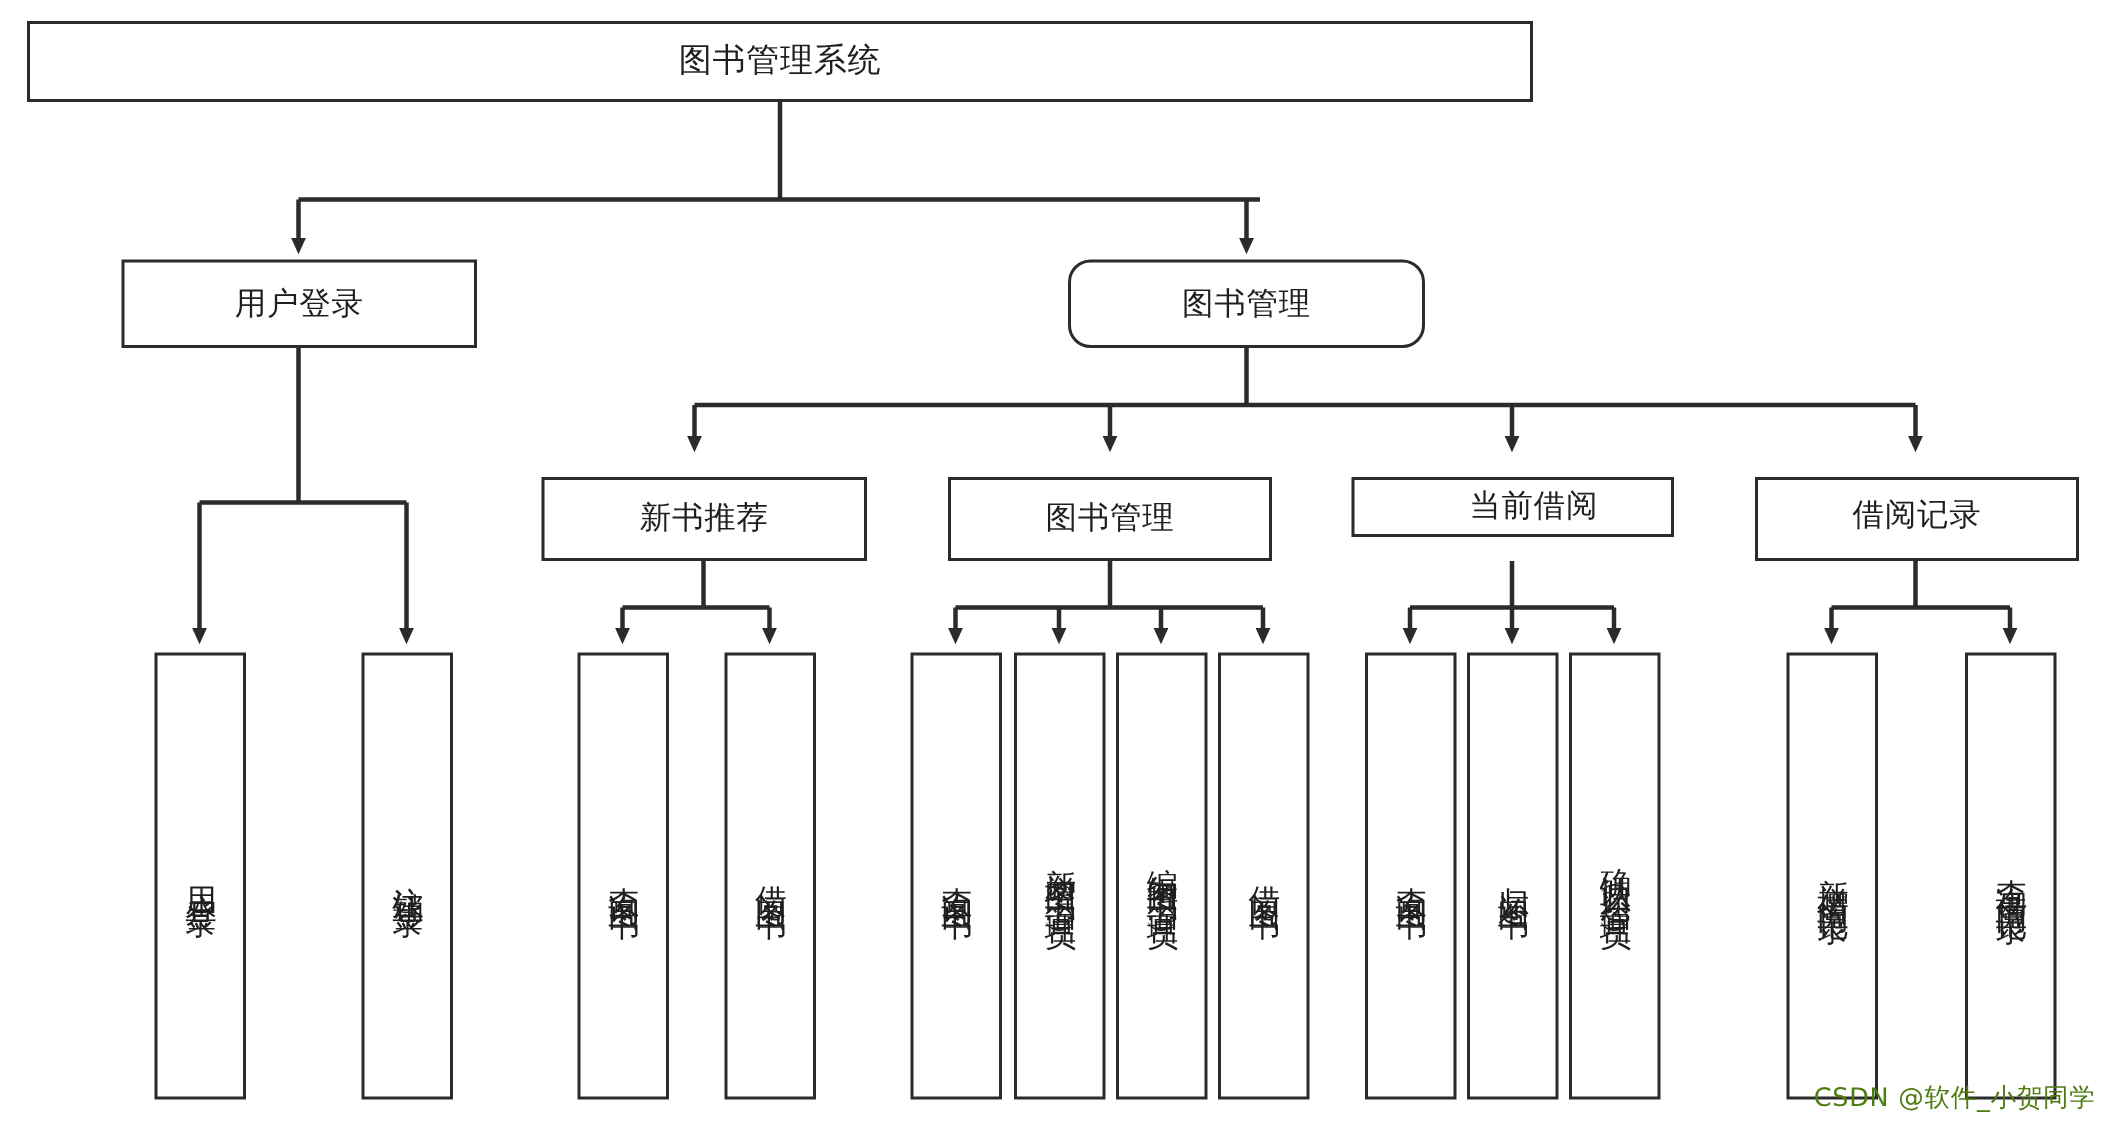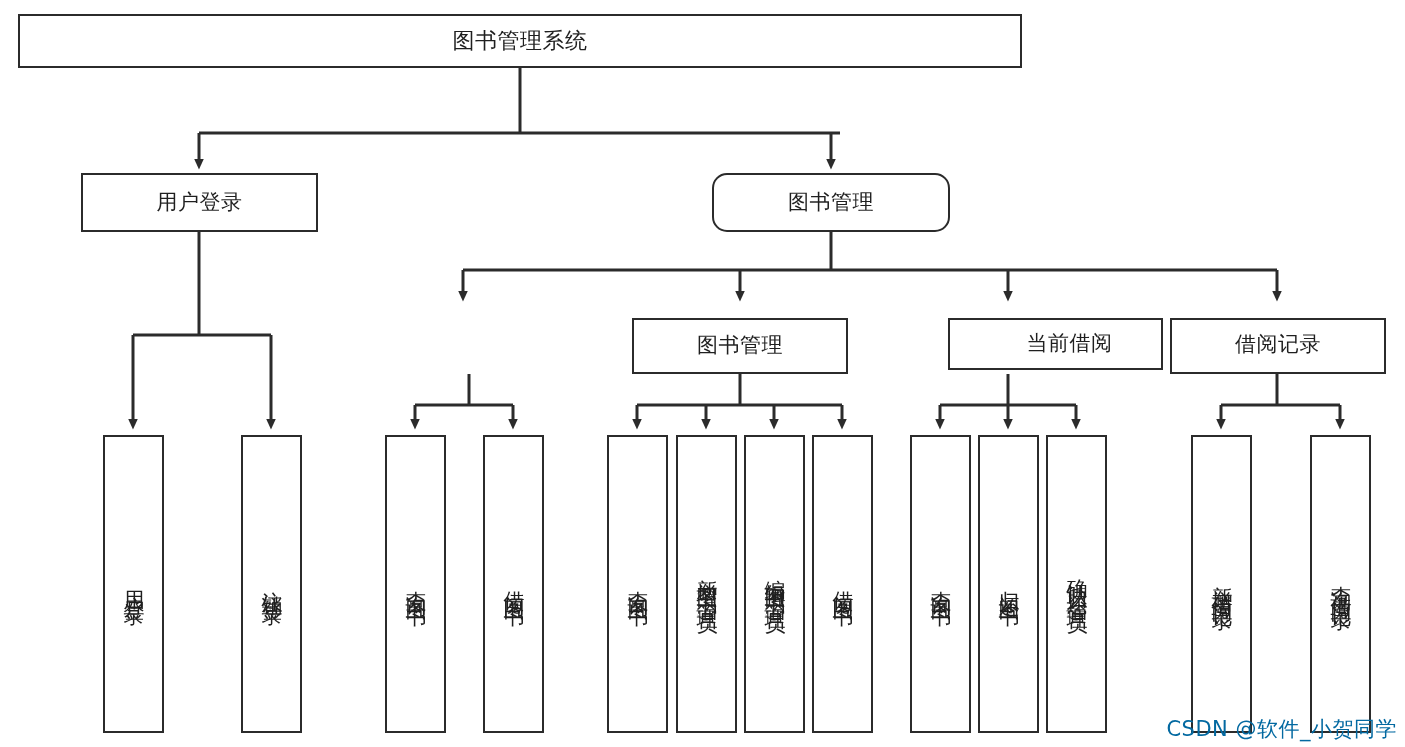--- a/index.html
+++ b/index.html
@@ -7,21 +7,21 @@
   #stage{position:relative;width:1405px;height:747px;background:#ffffff;overflow:hidden;}
   #wires{position:absolute;left:0;top:0;width:1405px;height:747px;}
   .node{position:absolute;box-sizing:border-box;background:#ffffff;
         border:2px solid #2b2b2b;display:flex;align-items:center;justify-content:center;}
   .node .lbl{color:#1f1f1f;line-height:1.12;text-align:center;white-space:pre;}
   .h-node .lbl{font-size:21px;letter-spacing:.5px;}
   .root .lbl{font-size:22px;}
   .v-node{align-items:center;justify-content:center;}
   .v-node .lbl{writing-mode:vertical-rl;text-orientation:upright;
                font-size:21px;letter-spacing:5px;line-height:1.0;}
-  #watermark{position:absolute;right:8px;bottom:4px;font-size:21px;color:#0369a1;
+  #watermark{position:absolute;right:8px;bottom:4px;font-size:17px;color:#4d7c0f;
              letter-spacing:.5px;white-space:nowrap;}
 </style>
 </head>
 <body>
 
 <div id="stage">
 
   <svg id="wires" viewBox="0 0 1405 747">
     <defs>
       <marker id="ar" markerWidth="12" markerHeight="12" refX="1.5" refY="5" orient="auto" markerUnits="userSpaceOnUse">
@@ -76,24 +76,27 @@
     <span class="lbl">图书管理系统</span>
   </div>
 
   <div class="node h-node" style="left:81px;top:173px;width:237px;height:59px;">
     <span class="lbl">用户登录</span>
   </div>
   <div class="node h-node" style="left:712px;top:173px;width:238px;height:59px;border-radius:15px;">
     <span class="lbl">图书管理</span>
   </div>
 
+  <div class="node h-node" style="left:361px;top:318px;width:217px;height:56px;">
+    <span class="lbl">新书推荐</span>
+  </div>
   <div class="node h-node" style="left:632px;top:318px;width:216px;height:56px;">
     <span class="lbl">图书管理</span>
   </div>
-  <div class="node h-node" style="left:948px;top:318px;width:215px;height:52px;padding-left:28px;">
+  <div class="node h-node" style="left:901px;top:318px;width:215px;height:40px;padding-left:28px;">
     <span class="lbl">当前借阅</span>
   </div>
   <div class="node h-node" style="left:1170px;top:318px;width:216px;height:56px;font-family:Liberation Mono, monospace;">
     <span class="lbl">借阅记录</span>
   </div>
 
   <div class="node v-node" style="left:103px;top:435px;width:61px;height:298px;">
     <span class="lbl">用户登录</span>
   </div>
   <div class="node v-node" style="left:241px;top:435px;width:61px;height:298px;">

